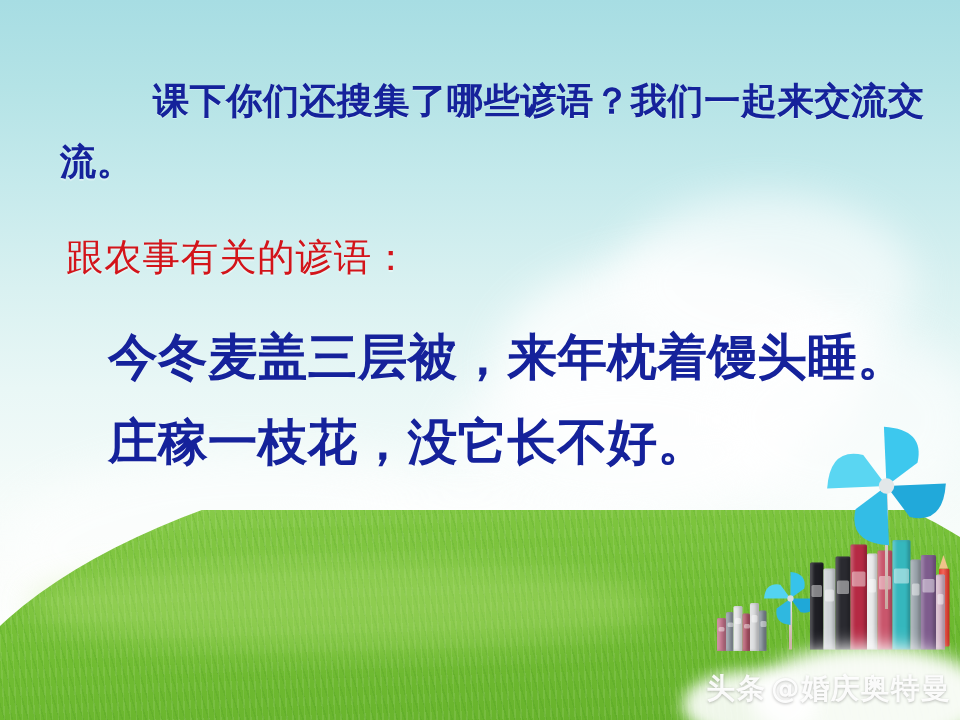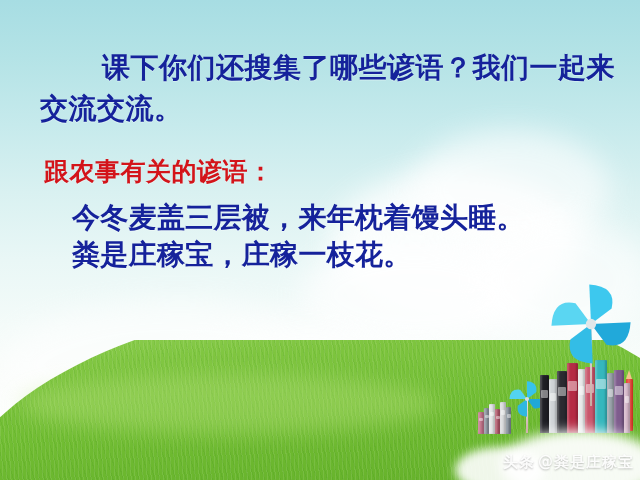--- a/index.html
+++ b/index.html
@@ -134,67 +134,68 @@
 
   
   #text-layer { position: absolute; left: 0; top: 0; width: 640px; height: 480px; z-index: 8; }
 
   .intro {
     position: absolute;
     left: 40px;
     top: 47px;
     width: 585px;
     color: #15229b;
-    font-size: 28px;
+    font-size: 24px;
     font-weight: bold;
     line-height: 41px;
     letter-spacing: .5px;
     text-indent: 62px;
     text-shadow: 0 1px 0 rgba(255,255,255,.35);
   }
 
   .section-title {
     position: absolute;
     left: 44px;
     top: 155px;
     color: #d3141a;
     font-size: 25px;
-    font-weight: bold;
+    font-weight: normal;
     letter-spacing: .5px;
     text-shadow: 0 1px 0 rgba(255,255,255,.35);
   }
 
   #proverbs {
     position: absolute;
     left: 72px;
     top: 199px;
     width: 520px;
     list-style: none;
     margin: 0;
     padding: 0;
   }
   #proverbs li {
     color: #15229b;
-    font-size: 28px;
+    font-size: 33px;
     font-weight: bold;
     line-height: 37px;
     letter-spacing: .3px;
     white-space: nowrap;
     text-shadow: 0 1px 0 rgba(255,255,255,.3);
+    margin-top: 20px;
   }
   #proverbs li.indent { padding-left: 6px; }
 
   
   #watermark {
     position: absolute;
     right: 6px;
     bottom: 8px;
     z-index: 9;
     color: rgba(255,255,255,.92);
-    font-size: 15px;
+    font-size: 19px;
     font-weight: bold;
     letter-spacing: 1px;
     text-shadow: 0 1px 2px rgba(0,0,0,.25);
     display: flex;
     align-items: center;
     gap: 3px;
     white-space: nowrap;
   }
 </style>
 </head>
@@ -268,22 +269,22 @@
     </svg>
   </div>
 
   <div id="text-layer">
     <div class="intro">课下你们还搜集了哪些谚语？我们一起来交流交流。</div>
 
     <div class="section-title">跟农事有关的谚语：</div>
 
     <ul id="proverbs">
         <li>今冬麦盖三层被，来年枕着馒头睡。</li>
-        <li>粪是庄稼宝，庄稼一枝花。</li>
+        <li>庄稼一枝花，没它长不好。</li>
       </ul>
   </div>
 
   <div id="watermark">
     <span>头条</span>
-    <span>@粪是庄稼宝</span>
+    <span>@婚庆奥特曼</span>
   </div>
 
 </div>
 
 </body></html>

